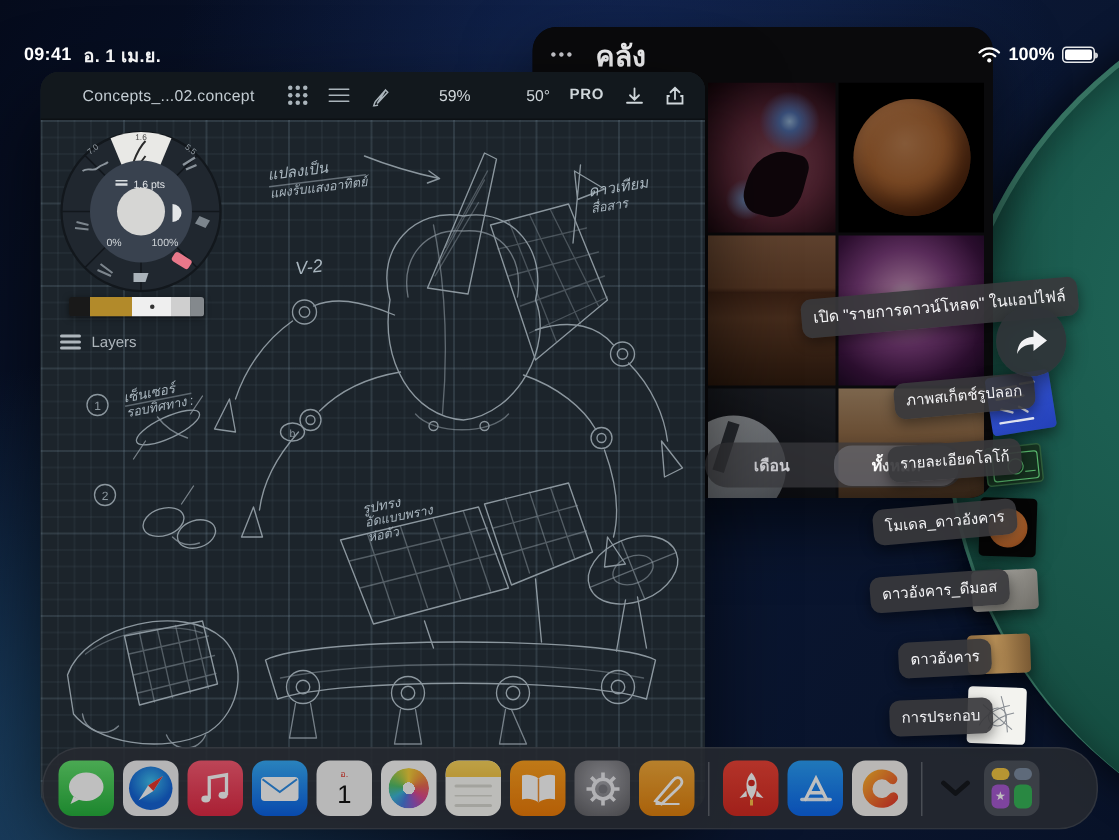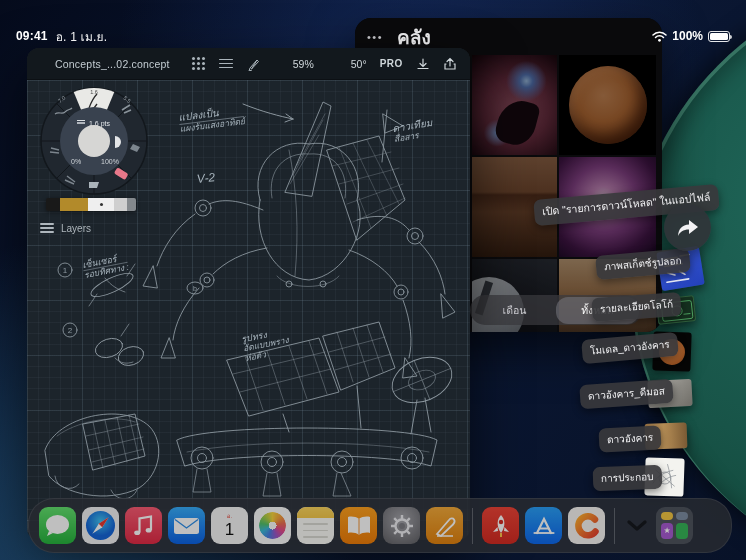--- a/index.html
+++ b/index.html
@@ -17,21 +17,21 @@
   .felt { position:absolute; left:630px; top:-23px; width:602px; height:602px; border-radius:50%;
     background:
       radial-gradient(circle at 34% 38%, #20685a 0%, #185448 45%, #114437 75%, #0c3a2e 100%);
     box-shadow: inset 3px 2px 0 rgba(120,200,170,.35), inset 10px 6px 18px rgba(0,0,0,.25), -8px 0 22px rgba(0,0,0,.5);
     z-index:1; }
 
   
   .statusbar { position:absolute; top:0; left:0; right:0; height:22px; z-index:40;
     display:flex; justify-content:space-between; align-items:center; padding:2px 16px 0; font-size:12px;margin-top:24px; }
   .sb-left { display:flex; gap:8px; align-items:center; font-weight:bold; letter-spacing:.2px; }
-  .sb-left .date { font-weight:normal; opacity:.95; }
+  .sb-left .date { font-weight:bold; opacity:.95; }
   .sb-right { display:flex; gap:5px; align-items:center; font-weight:bold; }
   .batt { width:22px; height:11px; border:1px solid rgba(255,255,255,.9); border-radius:3px; position:relative; }
   .batt::before { content:""; position:absolute; inset:1px; background:#fff; border-radius:1.5px; }
   .batt::after { content:""; position:absolute; right:-3px; top:3px; width:2px; height:4px; background:rgba(255,255,255,.8); border-radius:0 2px 2px 0; }
 
   
   .gallery { position:absolute; left:355px; top:18px; width:307px; height:314px; background:#0a0a0c;
     border-radius:16px; overflow:hidden; z-index:5; box-shadow:0 18px 45px rgba(0,0,0,.6); }
   .g-header { position:absolute; top:0; left:0; right:0; height:37px; display:flex; align-items:center;
     padding:0 8px 0 12px; background:#0a0a0c; z-index:3; }
@@ -59,21 +59,21 @@
     background: linear-gradient(180deg,#97694a 0%, #7c4f33 35%, #56311e 38%, #6e452c 55%, #3a2112 100%); }
   .t-orion { left:204px; top:139px; width:97px; height:100px;
     background: radial-gradient(circle at 46% 42%, #f2d6ea 0%, #cf8cc4 16%, #8f4690 42%, #45164a 72%, #190822 100%); }
   .t-dome { left:117px; top:241px; width:85px; height:73px; background:linear-gradient(200deg,#2c3039 0%,#15171d 65%,#0d0e12 100%); overflow:hidden; }
   .t-dome::before { content:""; position:absolute; left:-18px; top:18px; width:70px; height:70px; border-radius:50%;
     background:linear-gradient(145deg,#d6dade,#9aa0a8 60%,#5a5f66); }
   .t-dome::after { content:""; position:absolute; left:8px; top:22px; width:8px; height:34px; background:#3c4048; transform:rotate(18deg); }
   .t-plain { left:204px; top:241px; width:97px; height:73px;
     background: linear-gradient(180deg,#c8a47c 0%, #ab7f55 40%, #7c583a 70%, #523a26 100%); }
   .g-seg { position:absolute; left:115px; bottom:7px; width:172px; height:30px; border-radius:15px;
-    background:rgba(58,58,62,.72); display:flex; align-items:center; padding:3px; z-index:4; }
+    background:rgba(58,58,62,.72); display:flex; align-items:center; padding:3px; z-index:4;font-weight:bold; }
   .g-seg .seg { flex:1; text-align:center; font-size:10.5px; color:#cfcfd4; padding:5px 0; border-radius:12px; }
   .g-seg .seg.active { background:rgba(120,120,128,.55); color:#fff; }
 
   
   .concepts { position:absolute; left:27px; top:48px; width:443px; height:492px; border-radius:12px;
     overflow:hidden; z-index:10; background:#1b2329; box-shadow:0 22px 55px rgba(0,0,0,.65); }
   .c-toolbar { position:absolute; top:0; left:0; right:0; height:32px; background:#12181d;
     display:flex; align-items:center; padding:0 10px; gap:8px; font-size:10.5px; color:#c3ccd2; z-index:6;
     border-bottom:1px solid #0c1014; }
   .c-grid-ic { width:13px; height:13px; display:grid; grid-template-columns:1fr 1fr; gap:2px; }

